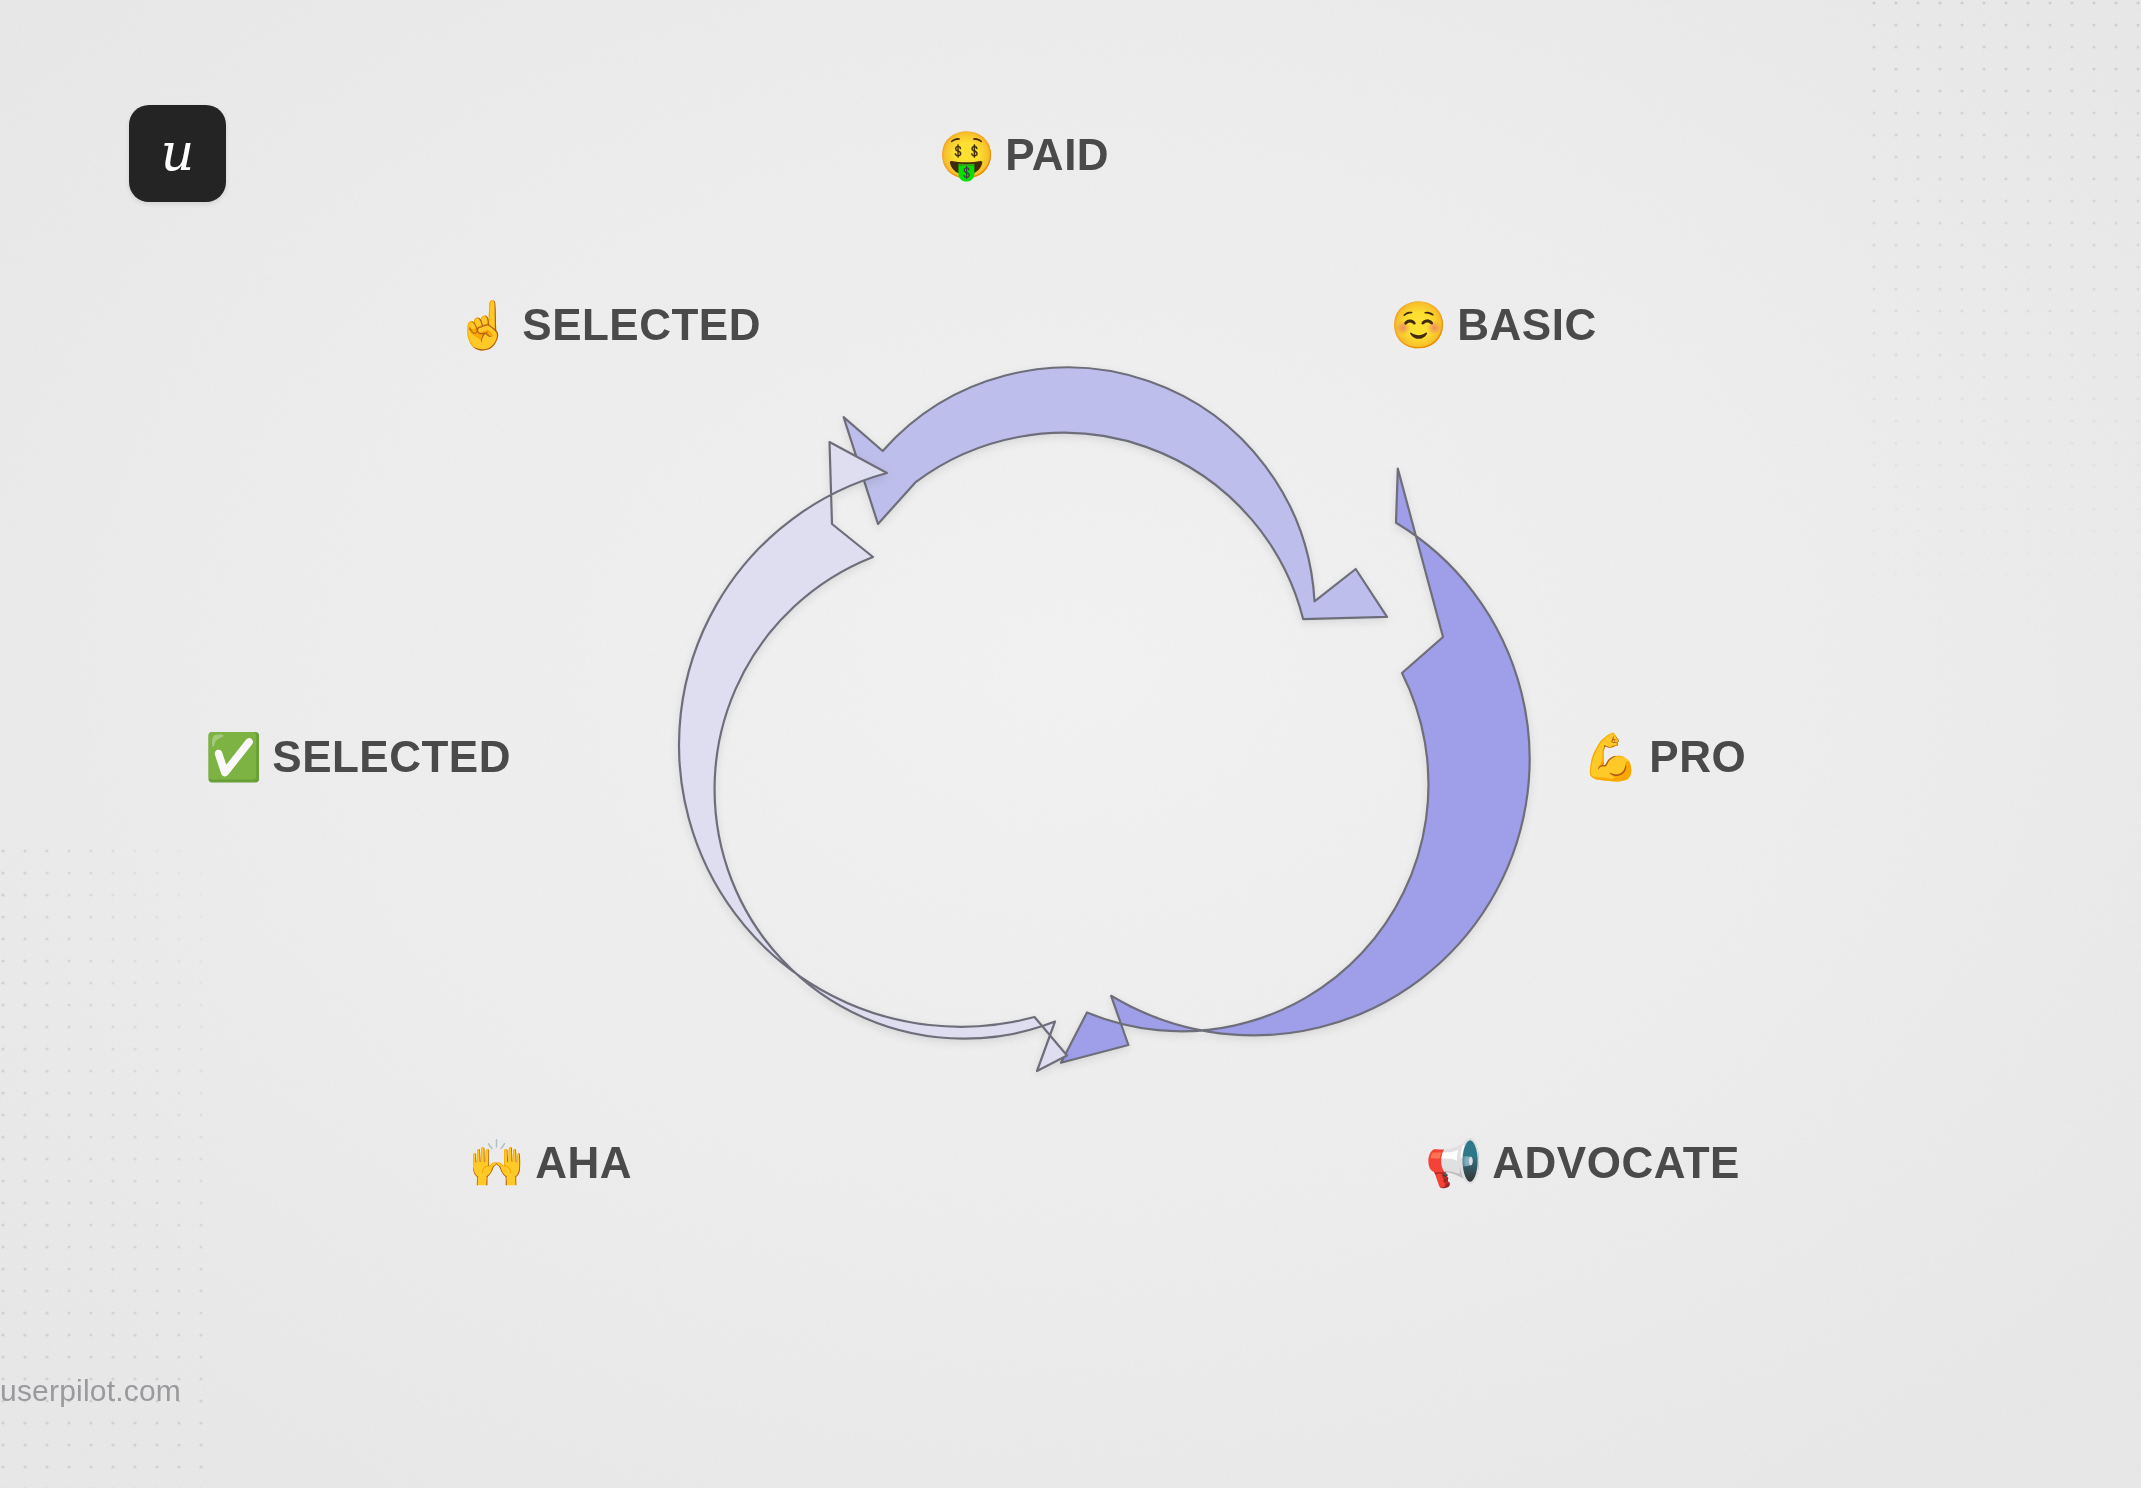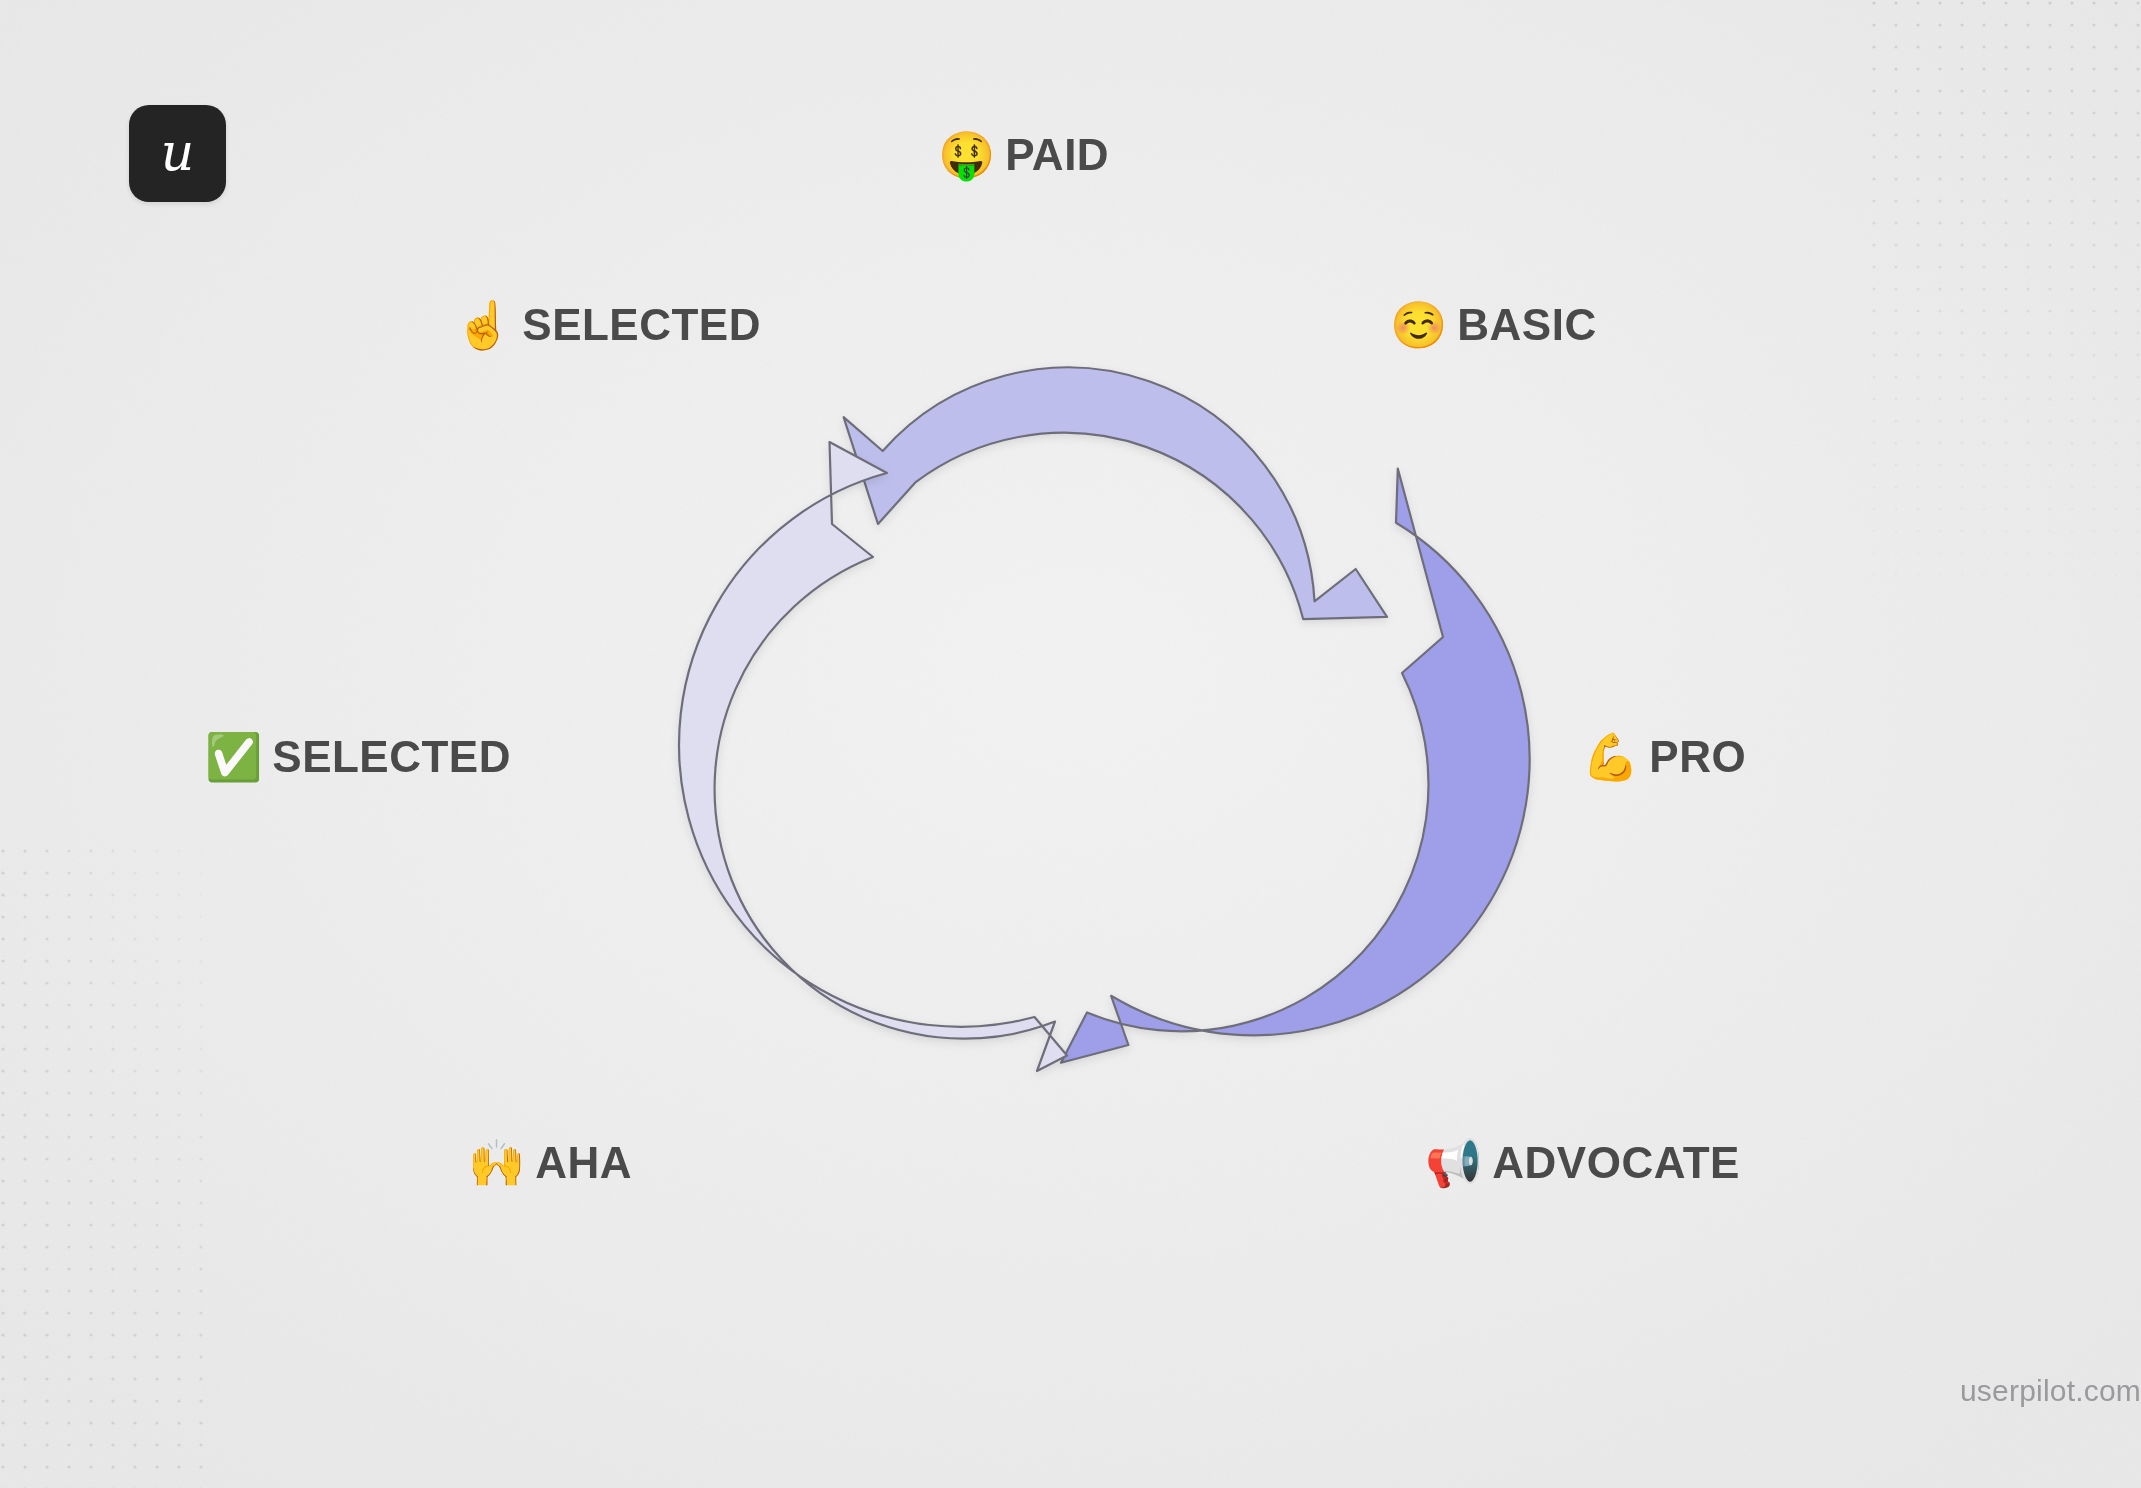--- a/index.html
+++ b/index.html
@@ -120,21 +120,21 @@
 
   
   
 
   
   #footer {
     position: absolute;
     left: 0;
     right: 0;
     top: 1374px;
-    text-align: right;
+    text-align: left;
     color: #9a9a9e;
     font-size: 30px;
     font-weight: 400;
     letter-spacing: 0.2px;
   }
 </style>
 </head>
 <body>
 
 <div id="canvas">

